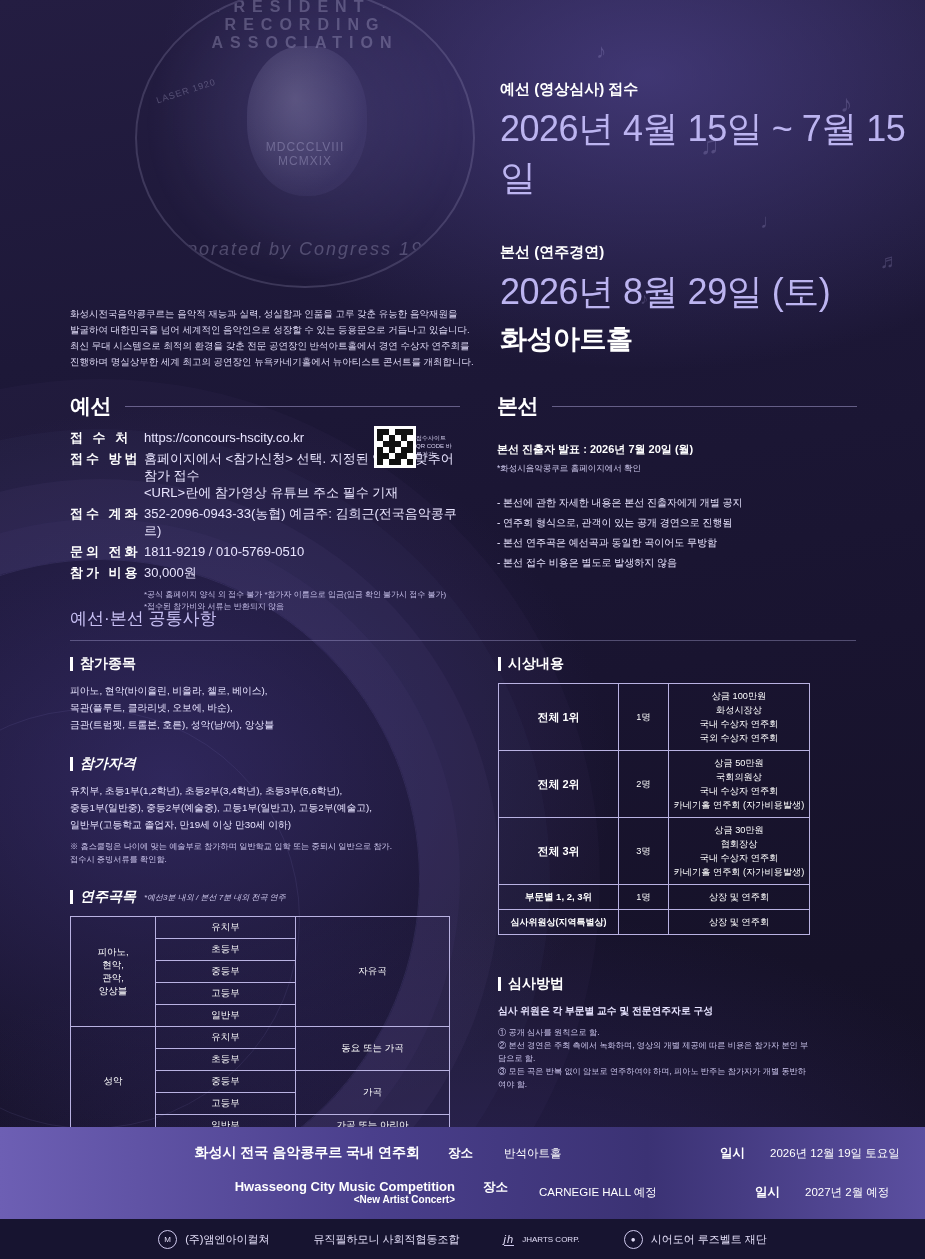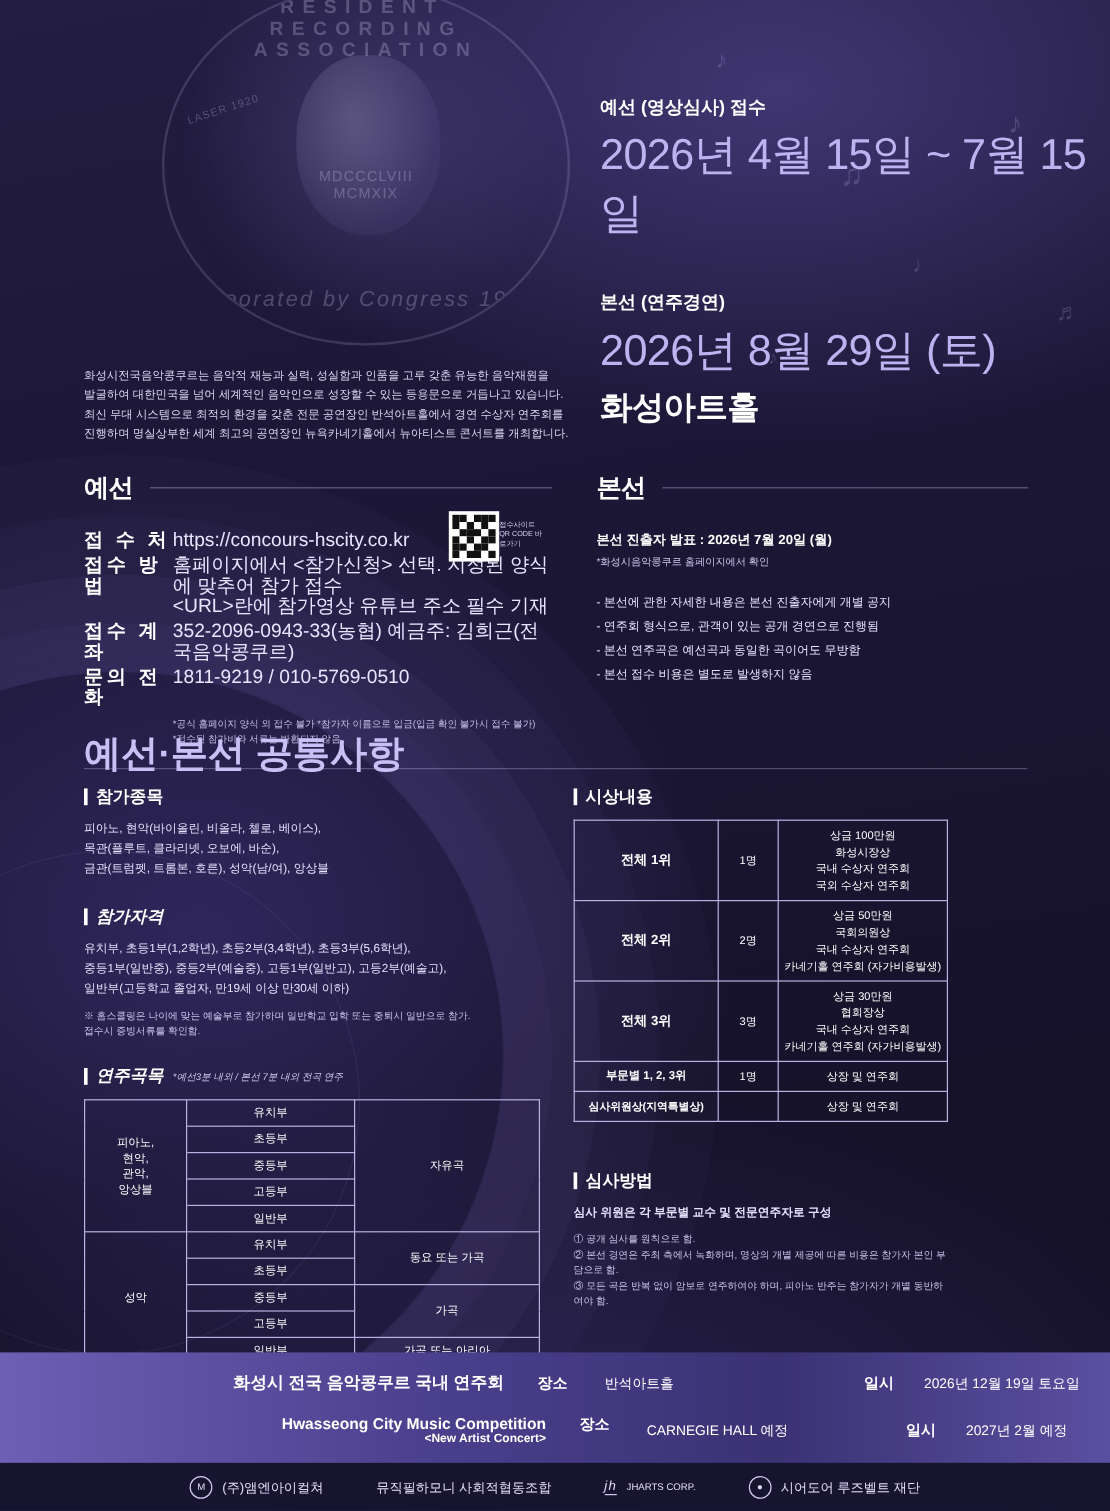--- a/index.html
+++ b/index.html
@@ -84,47 +84,47 @@
   
   .intro { position:absolute; left:70px; top:306px; width:450px; font-size:9.5px; line-height:16px; color:#ded9f5; z-index:4;}
 
   
   .sec-head { font-size:21px; font-weight:bold; color:#fff; letter-spacing:-0.5px; display:flex; align-items:center; }
   .sec-head .line { flex:1; height:1px; background:rgba(190,182,235,0.45); margin-left:14px; }
 
   .col-left { position:absolute; left:70px; top:392px; width:390px; z-index:4; }
   .col-right { position:absolute; left:497px; top:392px; width:360px; z-index:4; }
 
-  .kv { margin-top:22px; font-size:16px; line-height:17px; color:#efecff; }
+  .kv { margin-top:9px; font-size:13px; line-height:17px; color:#efecff; }
   .kv .row { display:flex; margin-bottom:4px; }
   .kv .k { width:74px; font-weight:bold; color:#fff; letter-spacing:3px; flex:none; }
   .kv .v { color:#e9e5ff; }
   .note-small { margin-top:8px; font-size:8px; line-height:12px; color:#c3bce6; }
 
   .qr { position:absolute; right:44px; top:34px; width:42px; height:42px; background:#fff;
         display:grid; grid-template-columns:repeat(6,1fr); grid-template-rows:repeat(6,1fr); padding:3px; }
   .qr i { background:#111; }
   .qr i.w { background:#fff; }
   .qr-cap { position:absolute; right:4px; top:42px; font-size:6px; color:#d8d3f2; line-height:8px; width:40px;}
 
   .right-head { font-size:11px; font-weight:bold; color:#fff; margin-top:16px; }
   .right-sub { font-size:8.5px; color:#cfc9ee; margin-top:6px; }
   .bullets { margin-top:18px; font-size:10px; line-height:20px; color:#e9e5ff; }
 
   
-  .common-title { position:absolute; left:70px; top:607px; font-size:31px; font-weight:bold; color:#c9c1f5; z-index:4; }
+  .common-title { position:absolute; left:70px; top:607px; font-size:17px; font-weight:normal; color:#c9c1f5; z-index:4; }
   .hline { position:absolute; left:70px; top:640px; width:786px; height:1px; background:rgba(190,182,235,0.35); z-index:4;}
 
   .sub-head { font-size:14px; font-weight:bold; color:#fff; display:flex; align-items:center; }
   .sub-head::before { content:""; display:inline-block; width:3px; height:14px; background:#fff; margin-right:7px; }
   .body-txt { font-size:9.8px; line-height:17px; color:#e7e3ff; margin-top:9px; }
   .tiny { font-size:8.2px; line-height:13px; color:#c9c3ea; margin-top:7px; }
 
   .blk-left { position:absolute; left:70px; top:655px; width:380px; z-index:4;}
-  .blk-right { position:absolute; left:478px; top:655px; width:312px; z-index:4;}
+  .blk-right { position:absolute; left:498px; top:655px; width:312px; z-index:4;}
   .mt { margin-top:22px;font-style:italic; }
 
   
   table { border-collapse:collapse; width:100%; }
   .tbl td { border:1px solid #b9b2e2; font-size:9.5px; text-align:center; color:#fff; padding:4px 2px; }
   .tbl-pieces { margin-top:10px; }
   .tbl-pieces td { height:20px; }
 
   .tbl-award td { font-size:9.2px; padding:5px 4px; line-height:14px; }
   .tbl-award .first { width:120px; font-size:11px; font-weight:bold;}
@@ -207,20 +207,24 @@
 &lt;URL&gt;란에 참가영상 유튜브 주소 필수 기재</div>
       </div>
       <div class="row">
         <div class="k">접수 계좌</div>
         <div class="v">352-2096-0943-33(농협) 예금주: 김희근(전국음악콩쿠르)</div>
       </div>
       <div class="row">
         <div class="k">문의 전화</div>
         <div class="v">1811-9219 /  010-5769-0510</div>
       </div>
+      <div class="row">
+        <div class="k">참가 비용</div>
+        <div class="v">30,000원</div>
+      </div>
     </div>
     <div class="note-small" style="white-space:pre-line; margin-left:74px">*공식 홈페이지 양식 외 접수 불가  *참가자 이름으로 입금(입금 확인 불가시 접수 불가)
 *접수된 참가비와 서류는 반환되지 않음</div>
 
     <div class="qr">
       <i></i>
         <i></i>
         <i class="w"></i>
         <i></i>
         <i></i>

